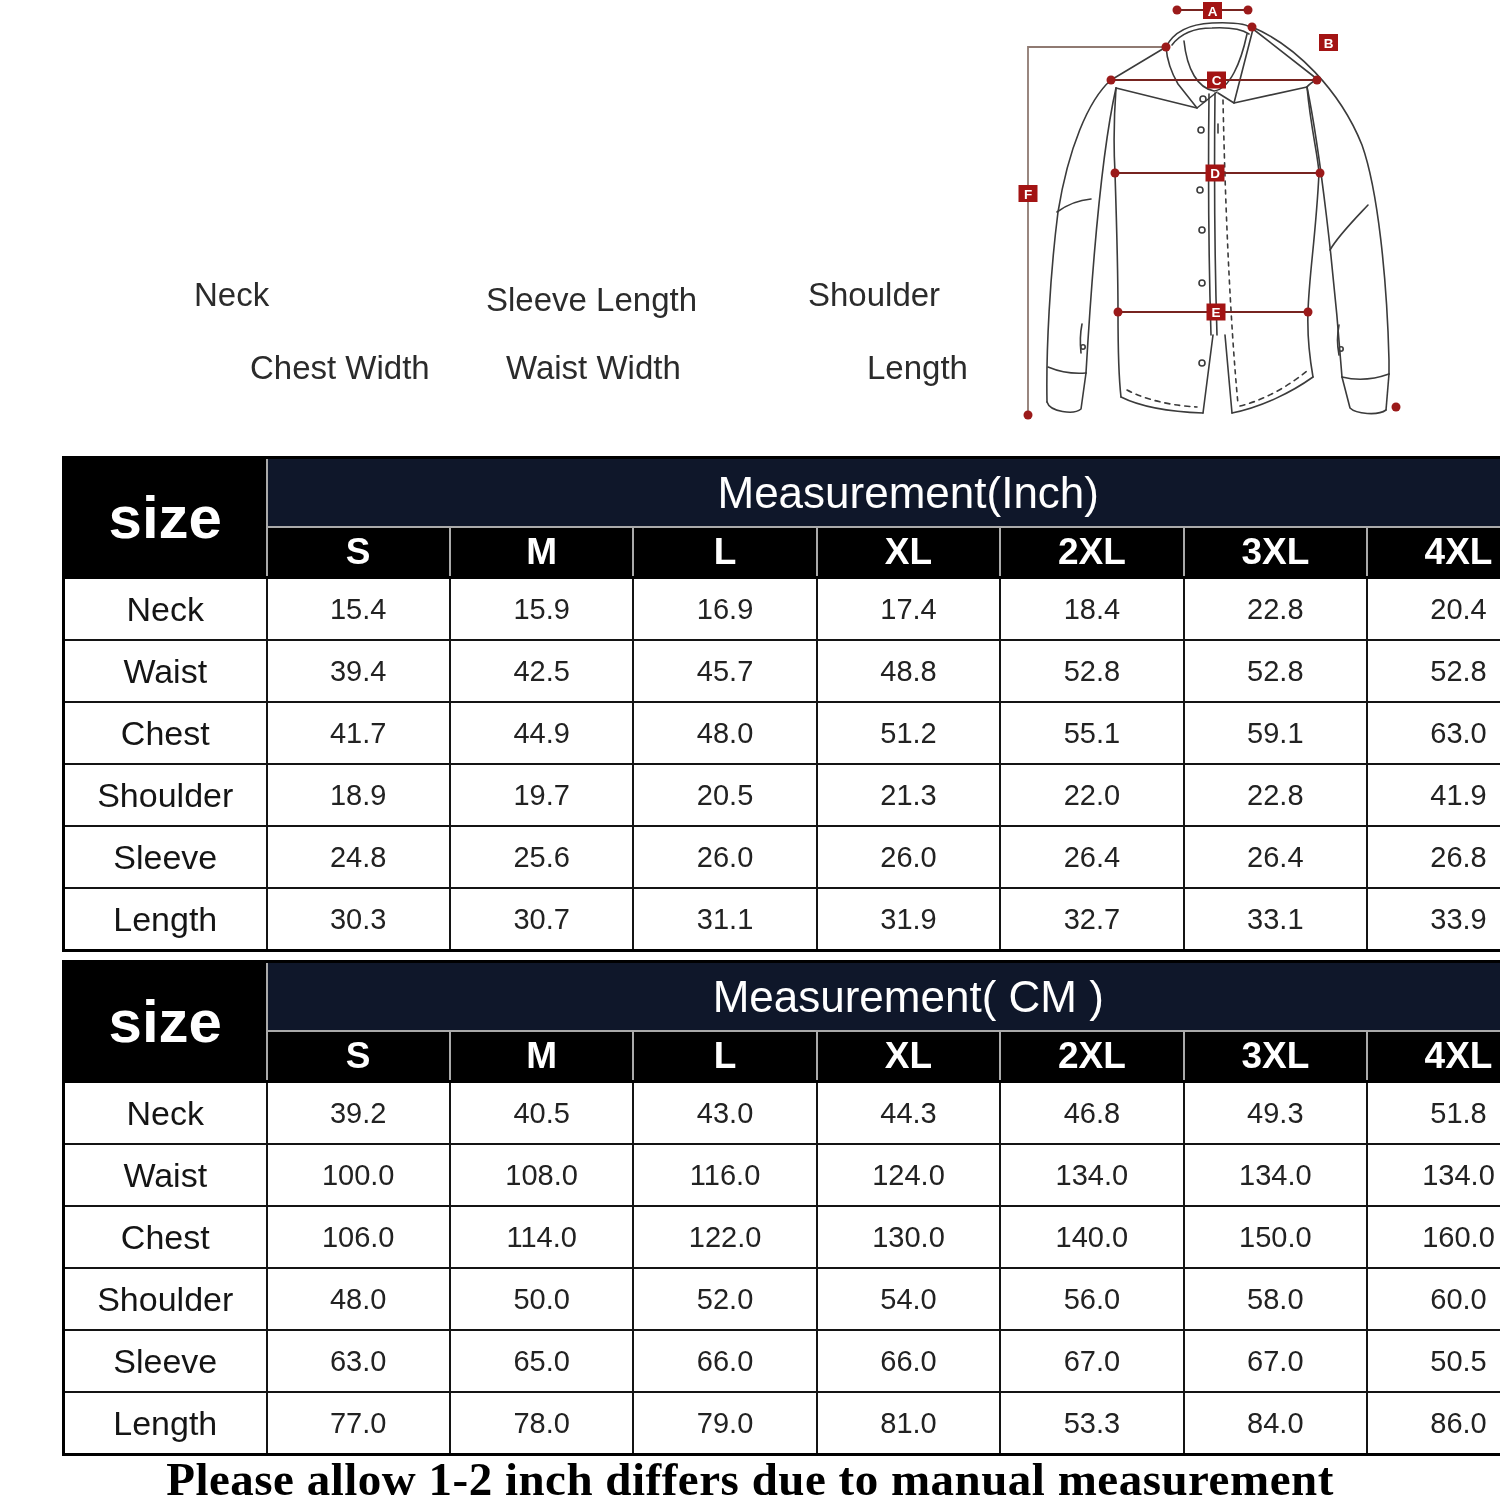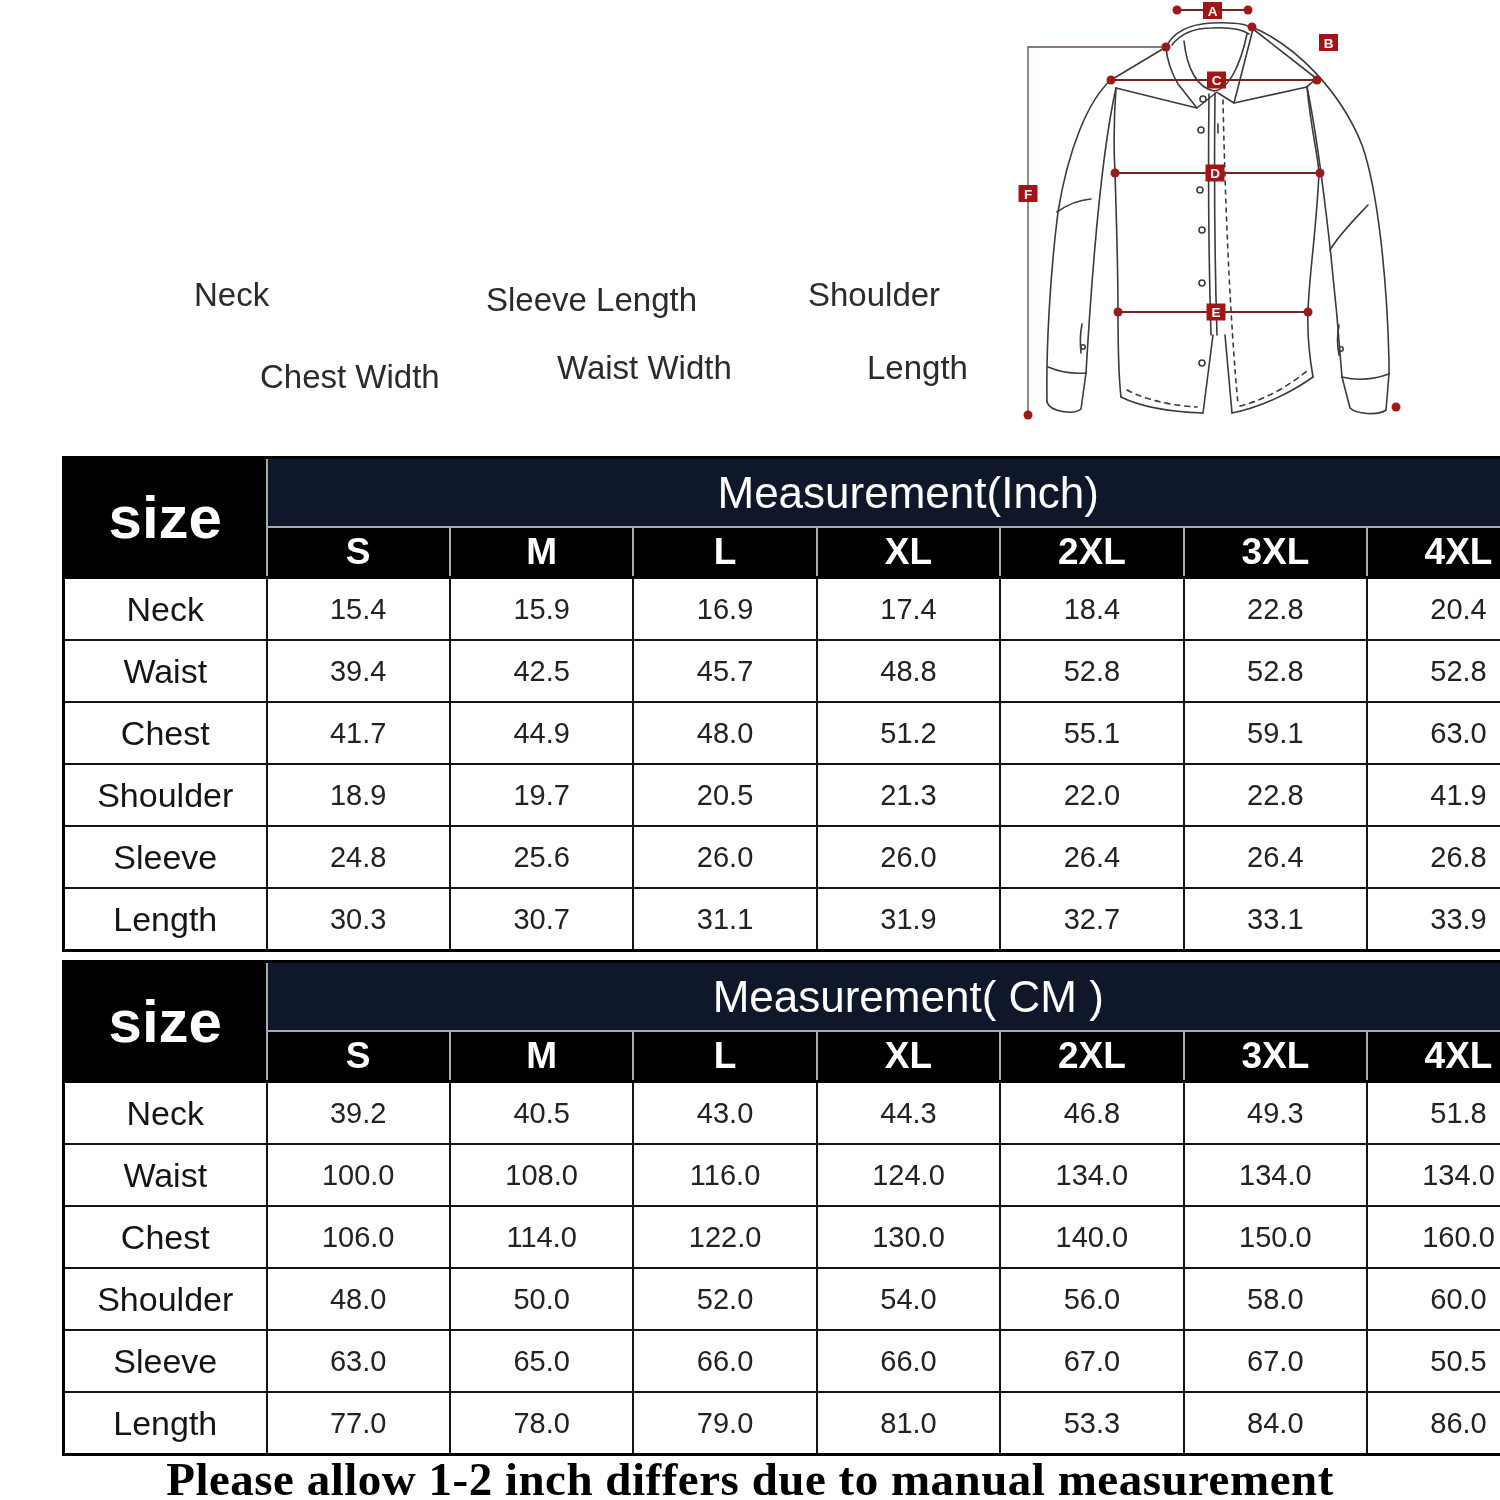--- a/index.html
+++ b/index.html
@@ -15,22 +15,22 @@
   .legend-item { position:absolute; display:flex; align-items:center; gap:24px; }
   .legend-badge {
     width:37px; height:48px; flex:0 0 37px;
     display:flex; align-items:center; justify-content:center;
     color:#fff; font-size:31px; font-weight:bold;
   }
   .legend-label { font-size:33px; color:#2b2b2b; white-space:nowrap; }
   #leg-a { left:133px; top:271px; }
   #leg-b { left:425px; top:276px; }
   #leg-c { left:747px; top:271px; }
-  #leg-d { left:199px; top:344px;margin-top:9px; }
-  #leg-e { left:496px; top:344px; }
+  #leg-d { left:189px; top:344px; }
+  #leg-e { left:445px; top:344px; }
   #leg-f { left:806px; top:344px; }
 
   
   table.size-table {
     position:absolute; left:62px; width:1490px;
     border-collapse:collapse; table-layout:fixed;
     border:3px solid #000;
   }
   #table-inch { top:456px; }
   #table-cm   { top:960px; }

